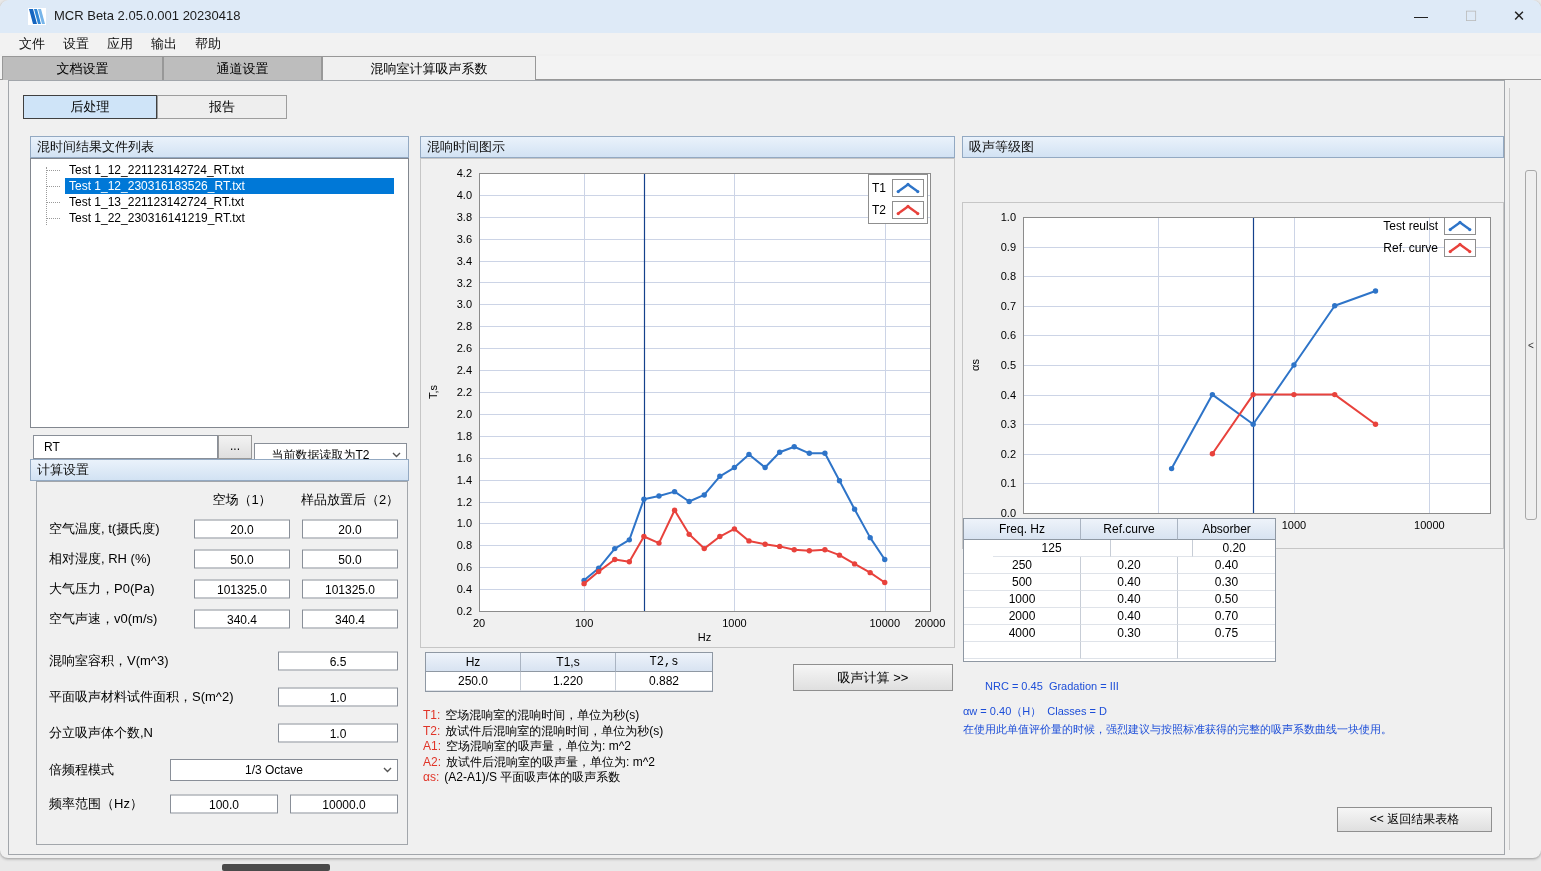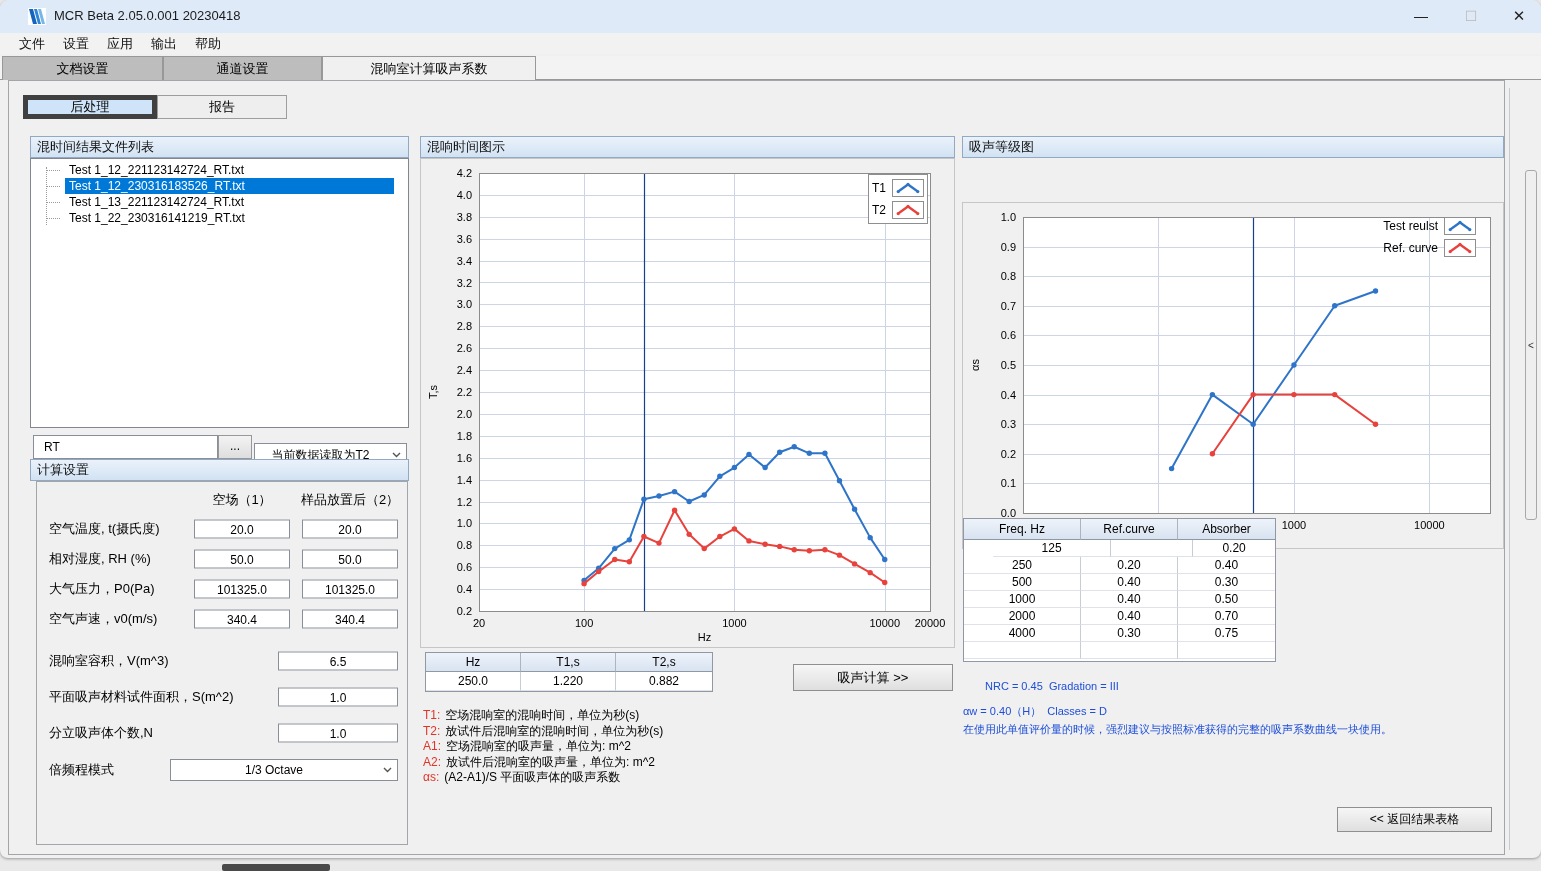--- a/index.html
+++ b/index.html
@@ -16,21 +16,21 @@
   
   #menubar { position:absolute; left:0; top:33px; width:100%; height:21px; background:#f2f2f2; display:flex; align-items:center; padding-left:10px; }
   .menu-item { font-size:13px; color:#111; padding:2px 9px; }
   
   #tabstrip { position:absolute; left:0; top:56px; width:100%; height:24px; border-bottom:1px solid #989898; background:#f3f3f3; display:flex; padding-left:2px; }
   .tab { height:24px; border:1px solid #989898; border-bottom:none; background:#bdbdbd; font-size:13px; color:#000; display:flex; align-items:center; justify-content:center; }
   .tab.sel { background:#f0f0f0; margin-bottom:-1px; height:25px; }
   
   #frame { position:absolute; left:8px; top:80px; width:1497px; height:775px; border:1px solid #a2a6ab; background:#f0f0f0; }
   .subtab { position:absolute; height:24px; font-size:13px; display:flex; align-items:center; justify-content:center; z-index:5; }
-  #subtab-post { left:23px; top:95px; width:134px; background:#cfe4f8; border:5px solid #404040; }
+  #subtab-post { left:23px; top:95px; width:134px; background:#cfe4f8; border:1px solid #404040; }
   #subtab-report { left:157px; top:95px; width:130px; background:#eeeeee; border:1px solid #9d9d9d; }
   
   .phdr { position:absolute; height:22px; background:linear-gradient(#eaf2fb,#d2e2f3); border:1px solid #93a9c2; font-size:13px; color:#111; display:flex; align-items:center; padding-left:6px; }
   #phdr-files { left:30px; top:136px; width:379px; }
   #phdr-calc  { left:30px; top:459px; width:379px; }
   #phdr-rtchart { left:420px; top:136px; width:535px; }
   #phdr-grade { left:962px; top:136px; width:542px; }
   
   #file-list { position:absolute; left:30px; top:158px; width:379px; height:270px; background:#fff; border:1px solid #82878f; padding-top:3px; }
   #file-list::before { content:''; position:absolute; left:15px; top:8px; height:58px; border-left:1px dotted #9a9a9a; }
@@ -219,20 +219,25 @@
     <div id="octave-row">
       <span class="flabel">倍频程模式</span>
       <div id="octave-combo" class="combo">
         <span class="cval">1/3 Octave</span>
         <span class="arrow">
             <svg width="9" height="6">
               <polyline points="1,1 4.5,4.5 8,1" fill="none" stroke="#555" stroke-width="1.4"></polyline>
             </svg>
           </span>
       </div>
+    </div>
+    <div id="freq-row">
+      <span class="flabel">频率范围（Hz）</span>
+      <input id="freq-min" class="tbox" value="100.0" style="">
+      <input id="freq-max" class="tbox" value="10000.0" style="">
     </div>
   </div>
 
   <div id="phdr-rtchart" class="phdr">
       <span>混响时间图示</span>
     </div>
   <div id="rt-chart" class="chartbox chart-svg">
     <div id="legend-rt" class="legend boxed">
         <div class="lgrow">
           <span class="lglabel">T1</span>
@@ -349,21 +354,21 @@
         <circle cx="418.4903146370296" cy="396.155" r="2.7" fill="#e8423c"></circle>
         <circle cx="433.57935325303663" cy="404.915" r="2.7" fill="#e8423c"></circle>
         <circle cx="449.17635202963703" cy="413.675" r="2.7" fill="#e8423c"></circle>
         <circle cx="463.7451573185148" cy="423.53" r="2.7" fill="#e8423c"></circle>
       </svg></div>
 
   <div id="rt-table" class="dtable">
       <div class="dtr">
         <div class="dth" style="width: 95px;">Hz</div>
         <div class="dth" style="width: 95px;">T1,s</div>
-        <div class="dth" style="width: 96px;">T2,s</div>
+        <div class="dth" style="width: 96px; font-family: Liberation Mono, monospace;">T2,s</div>
       </div>
       <div class="dtr">
         <div class="dtd" style="width: 95px;">250.0</div>
         <div class="dtd" style="width: 95px;">1.220</div>
         <div class="dtd" style="width: 96px;">0.882</div>
       </div>
     </div>
   <div id="absorb-btn" class="pbtn">吸声计算 &gt;&gt;</div>
   <div id="notes">
       <div><span class="note-prefix">T1:</span><span>空场混响室的混响时间，单位为秒(s)</span></div>

